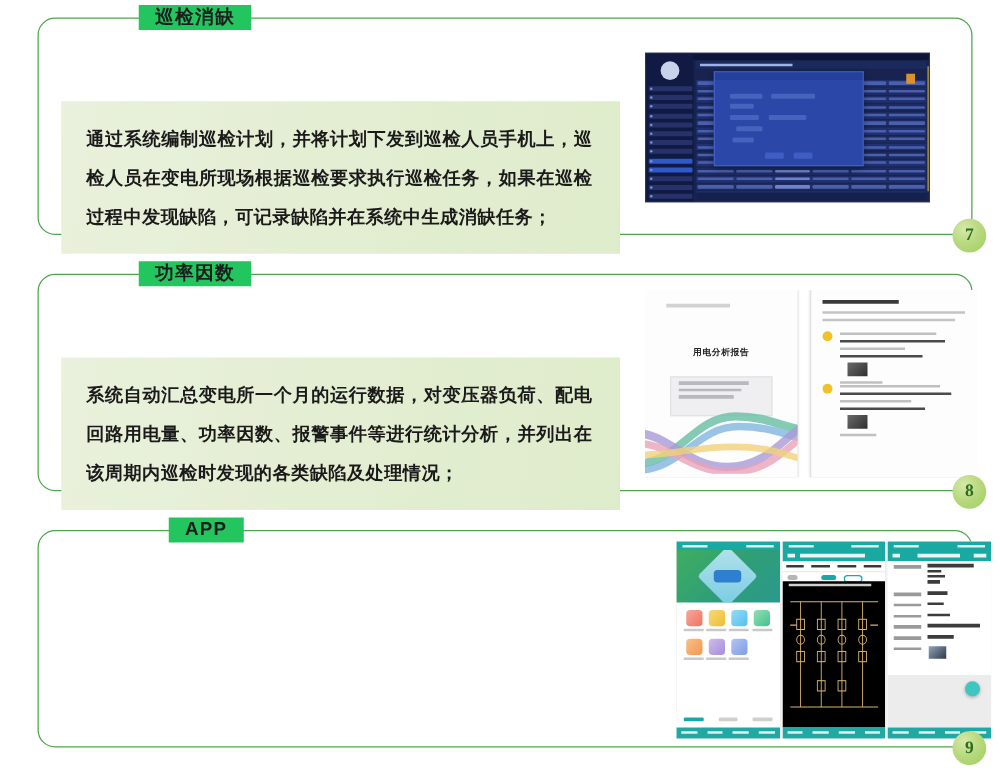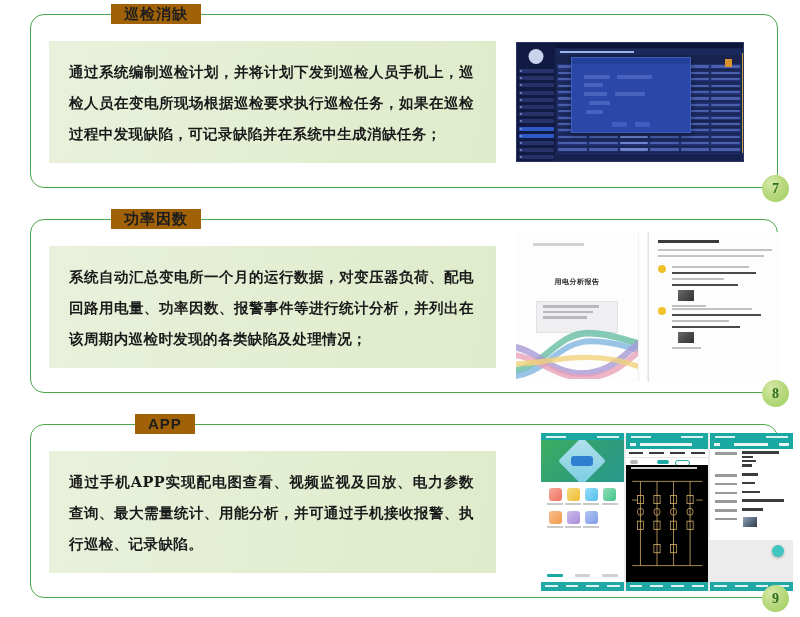--- a/index.html
+++ b/index.html
@@ -16,21 +16,21 @@
   .card{
     position:absolute;
     border:1.6px solid #4ca64c;
     border-radius:14px;
     box-sizing:border-box;
     background:#fff;
   }
   .card-title{
     position:absolute;
     top:-11px;
-    background:#a16207;
+    background:#22c55e;
     padding:0 13px;
     font-size:15px;
     font-weight:bold;
     color:#1d1d1d;
     letter-spacing:1px;
     line-height:20px;
     white-space:nowrap;
   }
   .badge{
     position:absolute;
@@ -44,20 +44,21 @@
     font-family:"Liberation Serif",serif;
   }
 
   
   .textpanel{
     position:absolute;
     background:linear-gradient(100deg,#e9f1dc 0%,#e4eed3 45%,#dfeccb 100%);
     display:flex;
     align-items:center;
     box-sizing:border-box;
+    margin-top:40px;
   }
   .bodytext{
     font-family:"DejaVu Serif","Liberation Serif",serif;
     font-size:14.5px;
     font-weight:bold;
     color:#1a1a1a;
     line-height:31px;
     letter-spacing:0.4px;
     padding:0 22px 0 20px;
     text-align:justify;
@@ -391,23 +392,20 @@
         </div>
       </div>
     </div>
 
     <div class="badge" style="left:731px;top:160px;">8</div>
   </div>
 
   <div class="card" style="left:30px;top:424px;width:748px;height:174px;">
     <div class="card-title" style="left:104px;">APP</div>
 
-    <div class="textpanel" style="left:18px;top:26px;width:447px;height:122px;">
-      <div class="bodytext">通过手机APP实现配电图查看、视频监视及回放、电力参数查询、最大需量统计、用能分析，并可通过手机接收报警、执行巡检、记录缺陷。</div>
-    </div>
 
     <div class="shot" style="left:510px;top:8px;width:252px;height:158px;">
       <div class="phones">
 
         <div class="phone">
           <div class="ph-status">
             <i style="left:5px;width:20px;"></i>
               <i style="right:5px;width:22px;"></i>
           </div>
           <div class="p1-banner">

